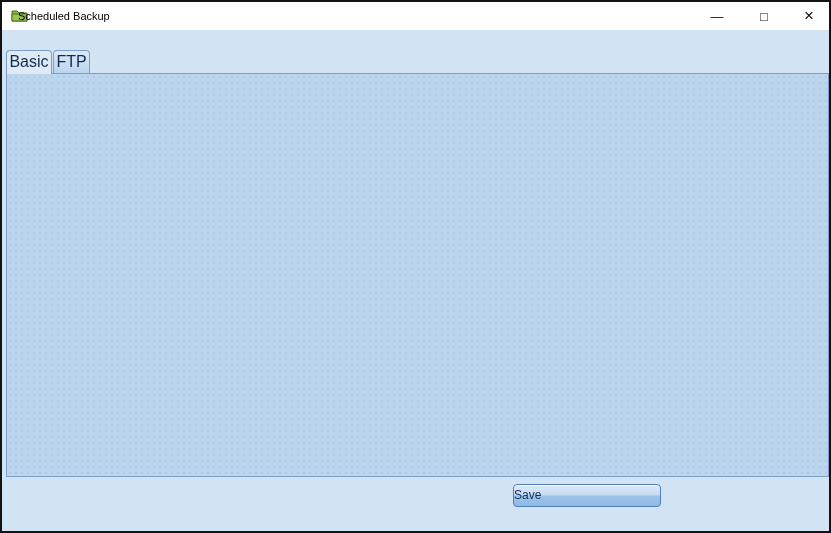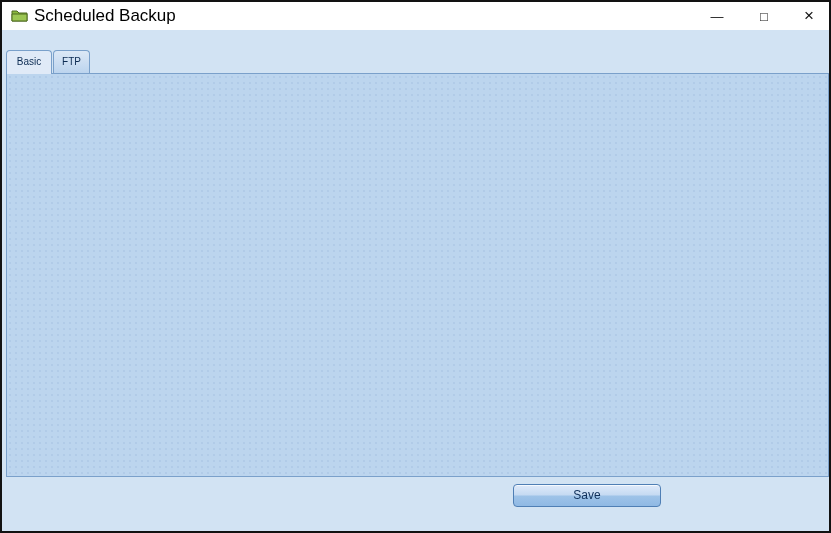--- a/index.html
+++ b/index.html
@@ -8,29 +8,29 @@
 
   .window {
     position:relative; width:831px; height:533px;
     background:#d2e3f3; border:2px solid #121212; overflow:hidden;
     font-size:12px; color:#0a0a0a;
   }
 
   
   .titlebar { position:absolute; left:0; top:0; width:100%; height:28px; background:#ffffff; }
   .app-icon { position:absolute; left:9px; top:6px; width:17px; height:15px; }
-  .window-title { position:absolute; left:32px; top:0; line-height:28px; font-size:17px; color:#000; }
+  .window-title { position:absolute; left:16px; top:0; line-height:28px; font-size:11px; color:#000; }
   .win-btn { position:absolute; top:0; width:38px; height:28px; display:flex; align-items:center; justify-content:center; color:#111; cursor:default; }
   .win-btn.min   { left:696px; font-size:13px; }
   .win-btn.max   { left:743px; font-size:13px; }
   .win-btn.close { left:788px; font-size:17px; }
 
   
   .tab { position:absolute; top:48px; height:23px; border:1px solid #7aa0ca; border-bottom:none;
-         border-radius:4px 4px 0 0; text-align:center; line-height:22px; font-size:10px; color:#0c2b52; }
+         border-radius:4px 4px 0 0; text-align:center; line-height:22px; font-size:16px; color:#0c2b52; }
   .tab.active { left:4px; width:46px; height:24px; background:#e0eaf7; z-index:3; }
   .tab.inactive { left:51px; width:37px; background:linear-gradient(#dcE8f6,#bcd4ee); }
 
   
   .panel {
     position:absolute; left:4px; top:71px; width:823px; height:404px;
     background:#bcd5ee; border:1px solid #7aa0ca; z-index:2;
     background-image:radial-gradient(rgba(80,120,175,0.10) 1px, transparent 1.3px);
     background-size:6px 6px;
   }
@@ -40,21 +40,21 @@
   .field {
     position:absolute; height:22px; border:1px solid #7aa0ca; border-radius:3px;
     background:linear-gradient(#e9eef5,#ffffff 55%);
     font-family:inherit; font-size:12px; color:#0a0a0a; padding:0 5px; outline:none;
   }
   .field::placeholder { color:#9aa6b0; opacity:1; }
 
   .btn {
     position:absolute; height:22px; border:1px solid #4f7fb5; border-radius:4px;
     background:linear-gradient(#dfeafa 0%, #c5daf2 48%, #9ec3e8 52%, #8fb9e4 100%);
-    color:#10305a; font-size:12px; text-align:center; line-height:20px;
+    color:#10305a; font-size:12px; line-height:20px;
     white-space:nowrap; overflow:hidden; cursor:default;
     box-shadow:inset 0 1px 0 rgba(255,255,255,.7);
   }
 
   
   .combo { position:absolute; height:22px; border:1px solid #4f7fb5; border-radius:3px;
            background:linear-gradient(#eef2f8,#ffffff 60%); }
   .combo .combo-text { position:absolute; left:6px; top:0; line-height:20px; color:#0a0a0a; }
   .combo .dd {
     position:absolute; right:0; top:0; width:22px; height:20px; border-left:1px solid #2a5286;

